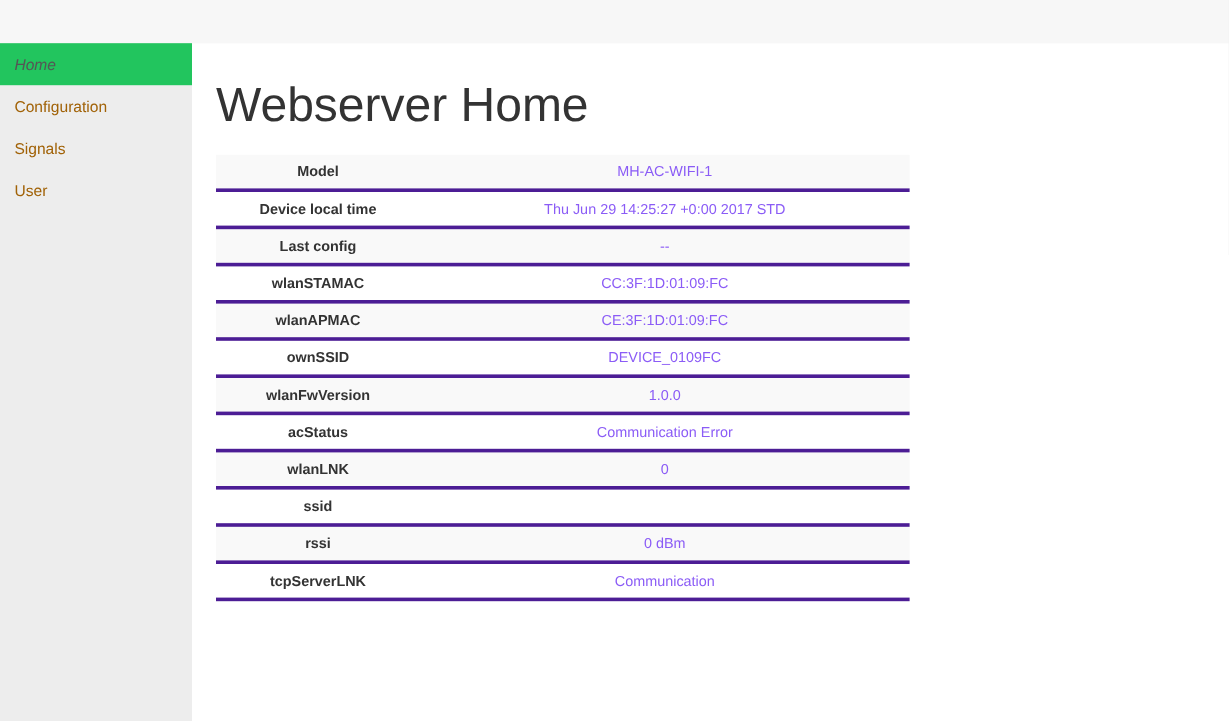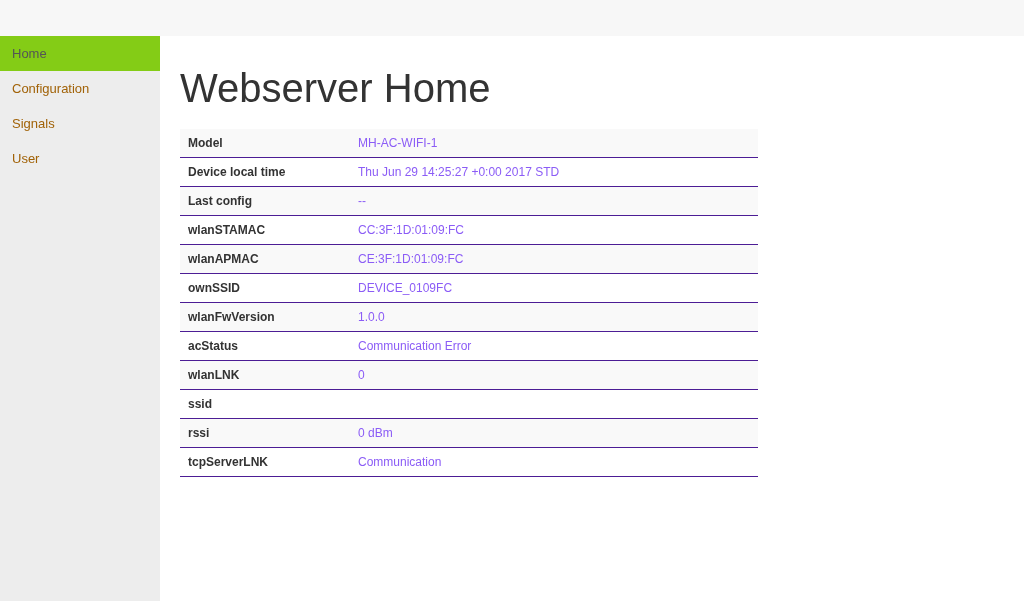--- a/index.html
+++ b/index.html
@@ -29,22 +29,23 @@
       background: #ededed;
       padding-top: 0;
     }
     .sidebar-item {
       padding: 10px 12px;
       color: #a16207;
       font-size: 13px;
       cursor: pointer;
     }
     .sidebar-item.active {
-      background: #84cc16;
+      background: #22c55e;
       color: #555;
+      font-style: italic;
     }
     .content-wrap {
       flex: 1;
       background: #fff;
       margin: 0;
       padding: 24px 20px 24px 20px;
     }
     .content-inner {
       max-width: 578px;
     }
@@ -61,21 +62,22 @@
       color: #333;
       margin: 16px 0 8px 0;
     }
     table.info {
       width: 100%;
       border-collapse: collapse;
       table-layout: fixed;
     }
     table.info tr {
       background: #fff;
-      border-bottom: 1px solid #4c1d95;
+      border-bottom: 3px solid #4c1d95;
+      text-align: center;
     }
     table.info tr:nth-child(odd) {
       background: #f9f9f9;
     }
     table.info td {
       padding: 7px 8px;
       font-size: 12px;
       color: #333;
       vertical-align: middle;
     }

